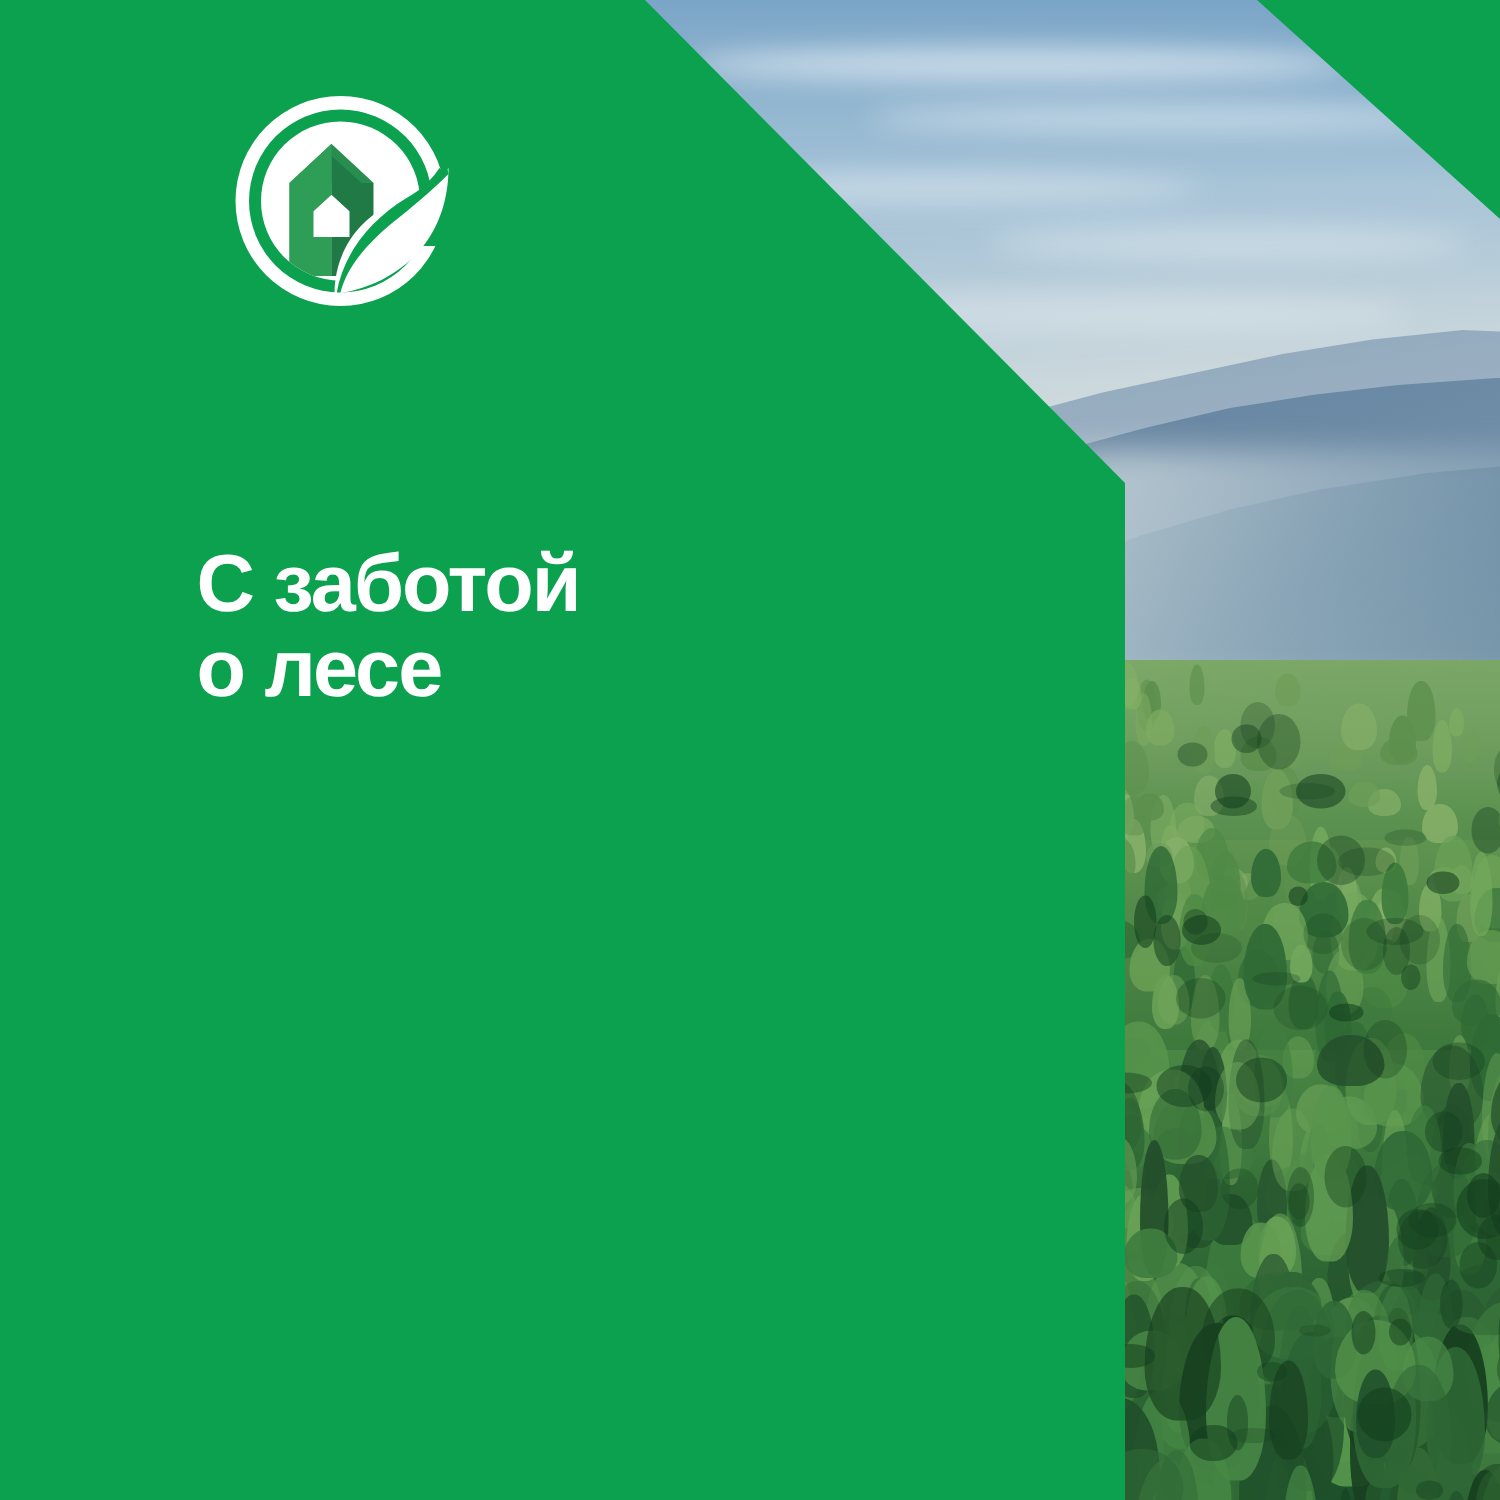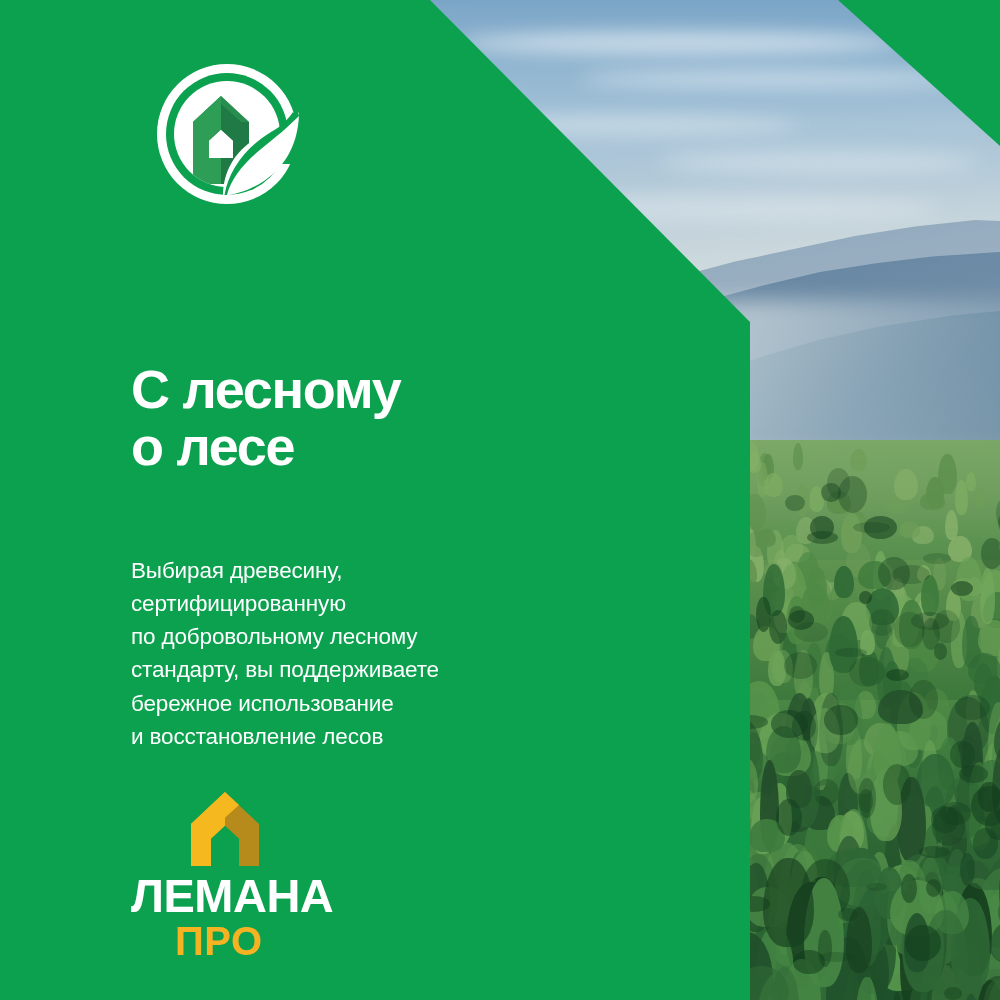--- a/index.html
+++ b/index.html
@@ -1153,43 +1153,19 @@
                  C146 72, 140 96, 120 114 C104 128, 86 134, 70 136 Z" fill="#ffffff"></path>
 
         <path d="M70 136 C74 112, 88 90, 116 74 C124 70, 134 62, 143 53
                  C134 66, 120 78, 106 89 C88 103, 76 118, 72 136 Z" fill="#0ba14f" opacity=".0"></path>
         <path d="M71.5 135 C76 110, 92 88, 118 72 C127 67, 137 59, 145 51
                  L146 56 C136 66, 122 78, 108 89 C90 104, 78 119, 74 135 Z" fill="#0ba14f"></path>
       </svg>
     </div>
 
 
-    <h1 class="headline">С лесному
+    <h1 class="headline">С заботой
 о лесе</h1>
 
-    <p class="body-copy">Выбирая древесину,
-сертифицированную
-по добровольному лесному
-стандарту, вы поддерживаете
-бережное использование
-и восстановление лесов</p>
-
-    <div class="brand">
-      <svg class="brand-house" viewBox="0 0 104 78" xmlns="http://www.w3.org/2000/svg">
-
-        <path d="M52 2 L18 34 L18 76 L52 76 Z" fill="#f5b81f"></path>
-
-        <path d="M52 2 L86 34 L86 76 L52 76 Z" fill="#b78a1c"></path>
-
-        <path d="M52 2 L66 15 L34 44 L18 34 Z" fill="#f5b81f"></path>
-
-        <path d="M52 36 L38 49 L38 76 L52 76 L66 76 L66 49 Z" fill="#0ba14f"></path>
-        <path d="M52 36 L38 49 L66 49 Z" fill="#0ba14f"></path>
-
-        <path d="M52 36 L66 49 L66 76 L52 76 Z" fill="#0ba14f"></path>
-      </svg>
-
-      <div class="brand-name">ЛЕМАНА</div>
-      <div class="brand-sub">ПРО</div>
-    </div>
+
 
   </div>
 </div>
 
 </body></html>

